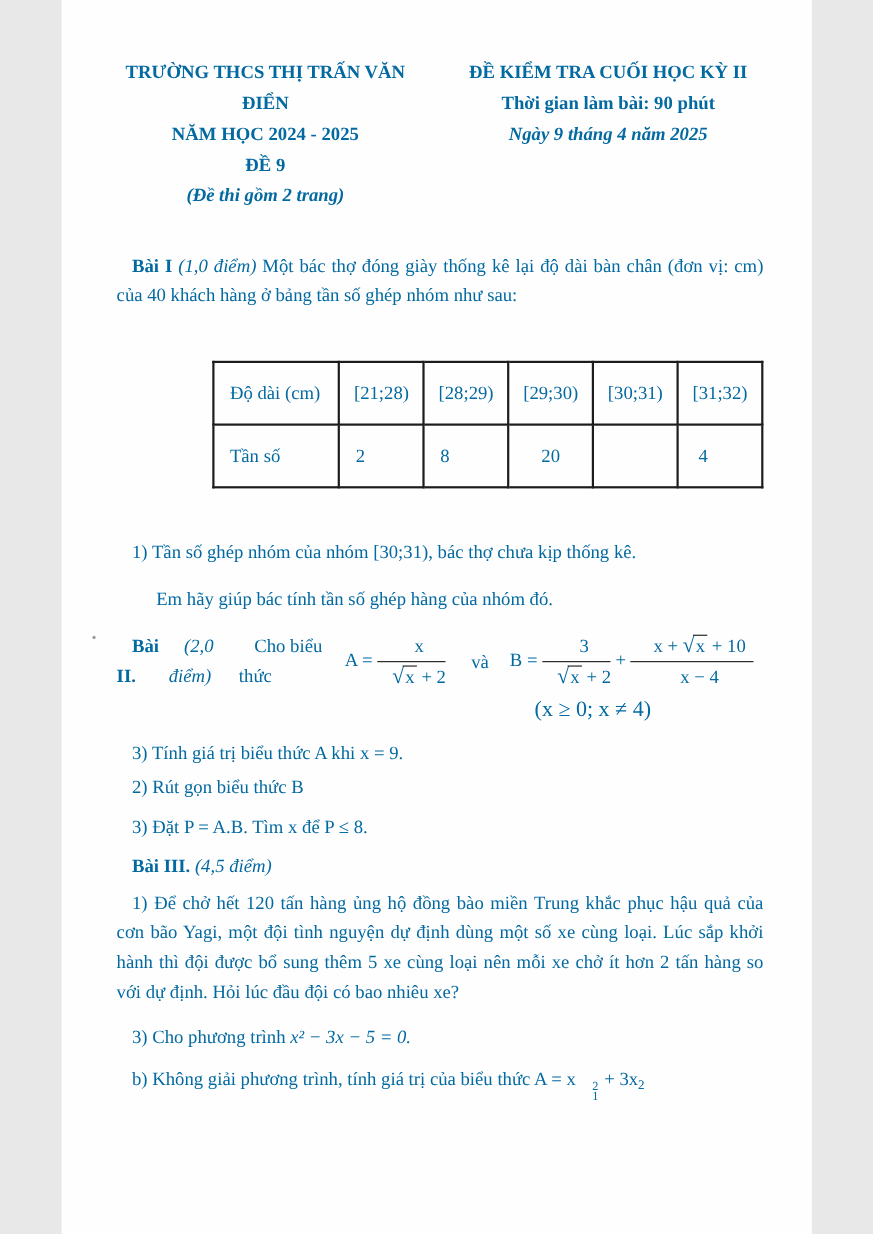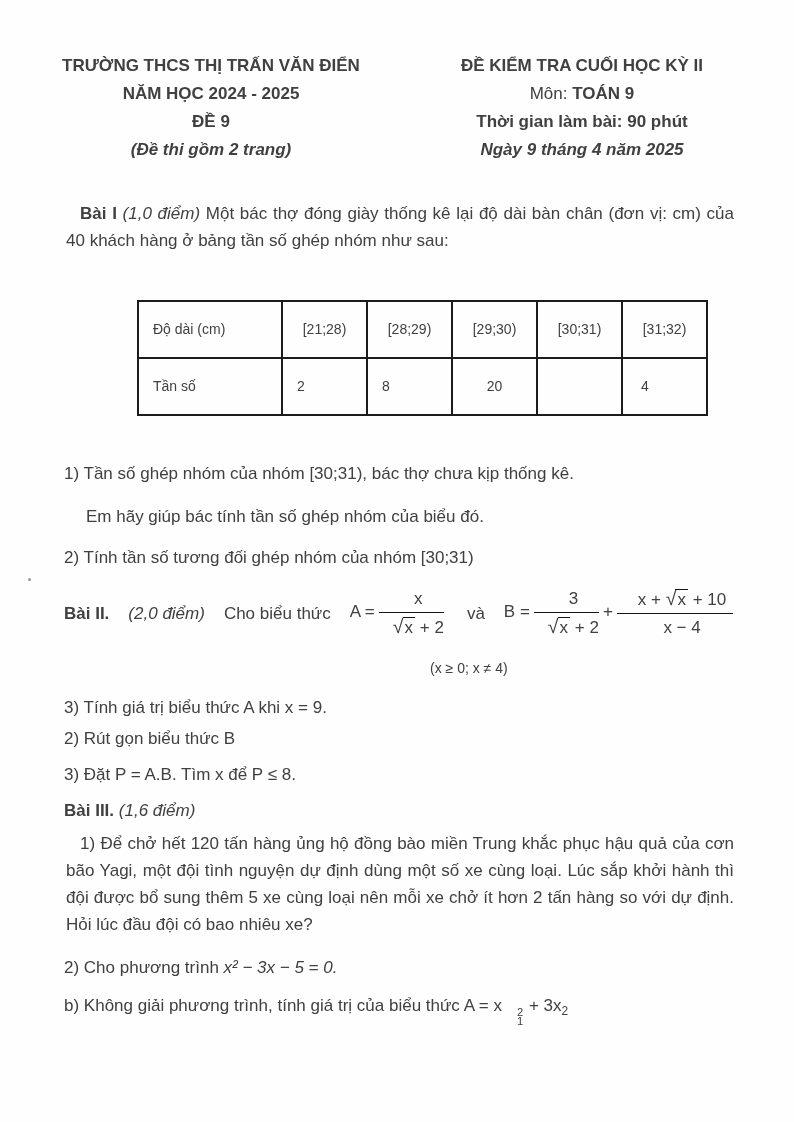--- a/index.html
+++ b/index.html
@@ -1,65 +1,65 @@
 <!DOCTYPE html>
 <html><head>
 <meta charset="utf-8">
 <style>
   html,body{margin:0;padding:0;background:#e8e8e8;}
   .page{
     position:relative;
-    width:794px;height:1122px;
+    width:682px;height:1122px;
     margin:0 auto;
     background:#fefefe;
-    color:#404040;
-    font-family:Liberation Sans, sans-serif;
+    color:#0369a1;
+    font-family:Liberation Serif, serif;
     font-size:17px;
     line-height:27px;
     box-sizing:border-box;
     padding:52px 44px 0 50px;
     overflow:hidden;
   }
   .b{font-weight:bold;}
   .i{font-style:italic;}
   
   .hdr{display:flex;justify-content:space-between;align-items:flex-start;}
   .hdr-left{width:46%;text-align:center;font-weight:bold;line-height:28px;}
   .hdr-right{width:48%;text-align:center;font-weight:bold;line-height:28px;}
   .hdr-right .subject-line span:first-child{font-weight:normal;}
   
-  .para{margin:16px;text-align:justify;}
+  .para{margin:0;text-align:justify;}
   .line{margin:0;}
   .indent{text-indent:14px;}
   .indent2{padding-left:36px;}
   
   .ftable{border-collapse:collapse;margin:46px 0 0 87px;table-layout:fixed;}
   .ftable td{
     border:2.5px solid #1c1c1c;
     height:55px;
     text-align:center;
     vertical-align:middle;
     padding:0 4px;
-    font-size:14px;
+    font-size:17px;
   }
   .ftable td.lab{width:124px;text-align:left;padding-left:14px;}
   .ftable td.bin{width:75px;}
   .ftable td.tl{text-align:left;padding-left:14px;}
   .ftable td.tl2{text-align:left;padding-left:18px;}
   
   .math{white-space:nowrap;}
   .frac{display:inline-block;vertical-align:middle;text-align:center;margin:0 4px;line-height:23px;}
   .frac .num{display:block;border-bottom:1.7px solid #161616;padding:0 7px 2px;}
   .frac .den{display:block;padding-top:2px;}
   .sqrt{white-space:nowrap;}
   .sqrt .sign{font-size:1.15em;letter-spacing:-1px;}
   .sqrt .rad{border-top:1.7px solid #161616;padding:0 2px;}
   .formula-row{display:flex;align-items:center;margin-top:16px;flex-wrap:nowrap;}
   .formula-row > span{margin-right:5px;}
-  .cond{padding-left:380px;margin-top:16px;font-size:14px;}
+  .cond{padding-left:380px;margin-top:4px;font-size:20px;}
   .ssk{display:inline-flex;flex-direction:column;align-items:flex-start;vertical-align:-0.45em;line-height:0.78;font-size:0.66em;margin:0 1px;}
   .subsc{vertical-align:-0.35em;font-size:0.7em;}
   .eq{font-style:italic;}
   .speck{position:absolute;width:3px;height:3px;border-radius:50%;background:#9a9a9a;}
 </style>
 </head>
 <body>
 
 <div class="page">
 
@@ -67,24 +67,20 @@
 
   <header class="hdr">
     <div class="hdr-left">
       <div>TRƯỜNG THCS THỊ TRẤN VĂN ĐIỂN</div>
       <div>NĂM HỌC 2024 - 2025</div>
       <div>ĐỀ 9</div>
       <div class="i">(Đề thi gồm 2 trang)</div>
     </div>
     <div class="hdr-right">
       <div>ĐỀ KIỂM TRA CUỐI HỌC KỲ II</div>
-      <div class="subject-line">
-        <span>Môn:</span>
-        <span>TOÁN 9</span>
-      </div>
       <div>Thời gian làm bài: 90 phút</div>
       <div class="i">Ngày 9 tháng 4 năm 2025</div>
     </div>
   </header>
 
   <p class="para indent" style="margin-top:36px;">
     <span class="b">Bài I</span>
     <span class="i">(1,0 điểm)</span>
     <span>Một bác thợ đóng giày thống kê lại độ dài bàn chân (đơn vị: cm) của 40 khách hàng ở bảng tần số ghép nhóm như sau:</span>
   </p>
@@ -104,22 +100,21 @@
       <td class="tl">2</td>
       <td class="tl">8</td>
       <td>20</td>
       <td></td>
       <td class="tl2">4</td>
     </tr>
   </tbody>
     </table>
 
   <p class="line indent" style="margin-top:44px;">1) Tần số ghép nhóm của nhóm [30;31), bác thợ chưa kịp thống kê.</p>
-  <p class="line indent2" style="margin-top:16px;">Em hãy giúp bác tính tần số ghép nhóm của biểu đó.</p>
-  <p class="line indent" style="margin-top:14px;">2) Tính tần số tương đối ghép nhóm của nhóm [30;31)</p>
+  <p class="line indent2" style="margin-top:16px;">Em hãy giúp bác tính tần số ghép hàng của nhóm đó.</p>
 
   <div class="formula-row indent">
     <span class="b">Bài II.</span>
     <span class="i">(2,0 điểm)</span>
     <span>Cho biểu thức</span>
     <span class="math">
       <span>A =</span><span class="frac"><span class="num">x</span><span class="den"><span class="sqrt"><span class="sign">√</span><span class="rad">x</span></span> <span>+ 2</span></span></span>
     </span>
     <span>và</span>
     <span class="math">
@@ -127,27 +122,27 @@
     </span>
   </div>
   <p class="line cond math">(x ≥ 0; x ≠ 4)</p>
 
   <p class="line indent" style="margin-top:12px;">3) Tính giá trị biểu thức A khi x = 9.</p>
   <p class="line indent" style="margin-top:4px;">2) Rút gọn biểu thức B</p>
   <p class="line indent" style="margin-top:9px;">3) Đặt P = A.B.  Tìm x để P ≤ 8.</p>
 
   <p class="line indent" style="margin-top:9px;">
     <span class="b">Bài III.</span>
-    <span class="i">(1,6 điểm)</span>
+    <span class="i">(4,5 điểm)</span>
   </p>
 
   <p class="para indent" style="margin-top:6px;">1) Để chở hết 120 tấn hàng ủng hộ đồng bào miền Trung khắc phục hậu quả của cơn bão Yagi, một đội tình nguyện dự định dùng một số xe cùng loại. Lúc sắp khởi hành thì đội được bổ sung thêm 5 xe cùng loại nên mỗi xe chở ít hơn 2 tấn hàng so với dự định. Hỏi lúc đầu đội có bao nhiêu xe?</p>
 
   <p class="line indent" style="margin-top:14px;">
-    <span>2) Cho phương trình</span>
+    <span>3) Cho phương trình</span>
     <span class="eq math">x² − 3x − 5 = 0.</span>
   </p>
 
 
   <p class="line indent" style="margin-top:11px;">
     <span>b) Không giải phương trình, tính giá trị của biểu thức</span>
     <span class="math"><span>A = x</span><span class="ssk">
           <span>2</span>
           <span>1</span>
         </span> <span>+ 3x</span><span class="subsc">2</span></span>

